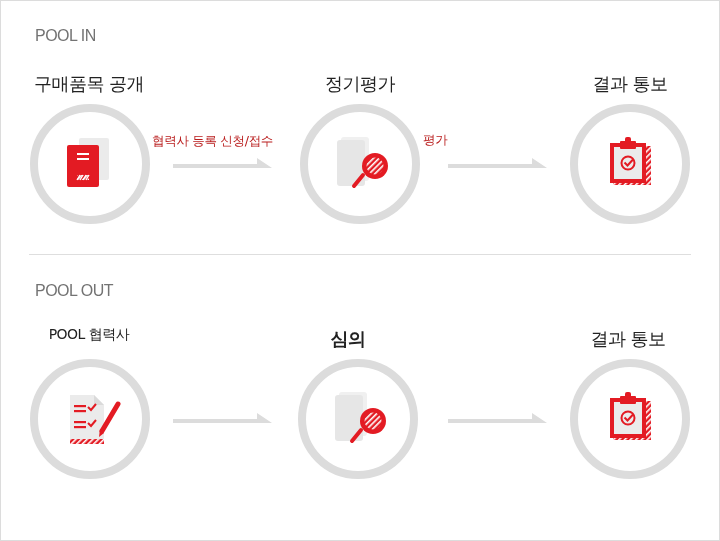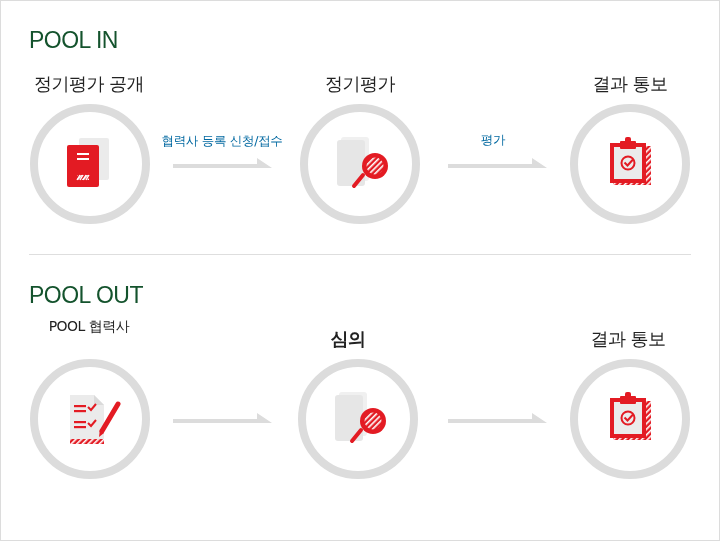--- a/index.html
+++ b/index.html
@@ -1,43 +1,43 @@
 <!DOCTYPE html>
 <html><head>
 <meta charset="utf-8">
 <style>
   html, body { margin:0; padding:0; background:#fff; }
   body { width:720px; height:541px; position:relative; overflow:hidden; font-family:"DejaVu Sans","Liberation Sans",sans-serif; }
   .frame { position:absolute; left:0; top:0; width:718px; height:539px; border:1px solid #dcdcdc; }
-  .section-title { position:absolute; left:29px; font-family:"Liberation Sans",sans-serif; font-size:23px; color:#14532d; letter-spacing:-0.5px; }
+  .section-title { position:absolute; left:35px; font-family:"Liberation Sans",sans-serif; font-size:16px; color:#737373; letter-spacing:-0.5px; }
   .step-label { position:absolute; width:160px; text-align:center; font-size:18px; color:#222; letter-spacing:-0.5px; line-height:22px; }
   .step-label.small { font-size:14px; line-height:20px; }
   .circle { position:absolute; width:104px; height:104px; border:8px solid #dcdcdc; border-radius:50%; }
   .icon { position:absolute; }
   .arrow-wrap { position:absolute; width:100px; }
-  .arrow-label { position:absolute; width:140px; text-align:center; font-size:12.5px; color:#0369a1; letter-spacing:-0.3px; }
+  .arrow-label { position:absolute; width:140px; text-align:left; font-size:12.5px; color:#b91c1c; letter-spacing:-0.3px; }
   .divider { position:absolute; left:29px; width:662px; height:1px; background:#dedede; top:254px; }
 </style>
 </head>
 <body>
 
 <div class="frame"></div>
 
 <svg width="0" height="0" style="position:absolute">
   <defs>
     <pattern id="hatch" patternUnits="userSpaceOnUse" width="4" height="4" patternTransform="rotate(45)">
       <rect width="4" height="4" fill="#e31b23"></rect>
       <rect width="1.6" height="4" fill="#fff"></rect>
     </pattern>
   </defs>
 </svg>
 
 <div class="section-title" style="top:27px;">POOL IN</div>
 
-<div class="step-label" style="left:9px;top:73px;">정기평가 공개</div>
+<div class="step-label" style="left:9px;top:73px;">구매품목 공개</div>
 <div class="circle" style="left:30px;top:104px;"></div>
 <div class="icon" style="left:67px;top:138px;">
   <svg width="44" height="50" viewBox="0 0 44 50">
     <rect x="12" y="0" width="30" height="42" rx="2" fill="#ebebeb"></rect>
     <rect x="0" y="7" width="32" height="42" rx="2" fill="#e31b23"></rect>
     <rect x="10" y="15" width="12" height="2" fill="#fff"></rect>
     <rect x="10" y="20" width="12" height="2" fill="#fff"></rect>
     <rect x="10" y="37" width="12" height="5" fill="url(#hatch)"></rect>
     <g stroke="#fff" stroke-width="1.3">
         <line x1="10" y1="42" x2="13" y2="37"></line>
@@ -85,21 +85,21 @@
     <rect x="16" y="0" width="6" height="6" rx="2" fill="#e31b23"></rect>
     <circle cx="19" cy="26" r="6.5" fill="none" stroke="#e31b23" stroke-width="2"></circle>
     <polyline points="15.5,25.5 18.5,28.5 24,22.5" fill="none" stroke="#e31b23" stroke-width="2"></polyline>
   </svg>
 </div>
 
 <div class="divider"></div>
 
 <div class="section-title" style="top:282px;">POOL OUT</div>
 
-<div class="step-label small" style="left:9px;top:316px;">
+<div class="step-label small" style="left:9px;top:324px;">
   <div>POOL 협력사</div>
 </div>
 <div class="circle" style="left:30px;top:359px;"></div>
 <div class="icon" style="left:68px;top:395px;">
   <svg width="56" height="52" viewBox="0 0 56 52">
     <polygon points="2,0 26,0 36,10 36,44 2,44" fill="#ebebeb"></polygon>
     <polygon points="26,0 36,10 26,10" fill="#dadada"></polygon>
     <rect x="6" y="10" width="12" height="2.2" fill="#e31b23"></rect>
     <rect x="6" y="15" width="12" height="2.2" fill="#e31b23"></rect>
     <polyline points="20,12 23,15 28,9" fill="none" stroke="#e31b23" stroke-width="2"></polyline>

